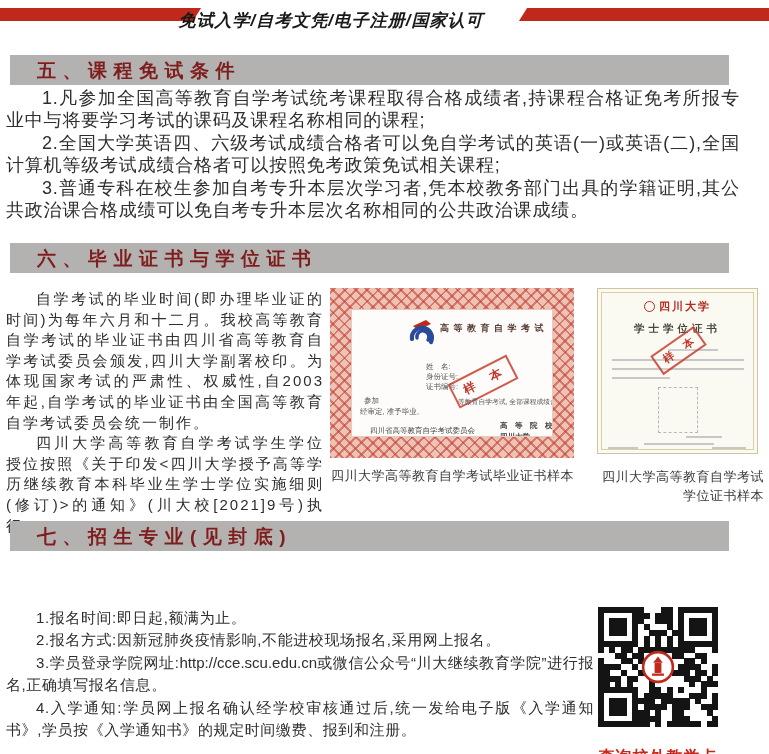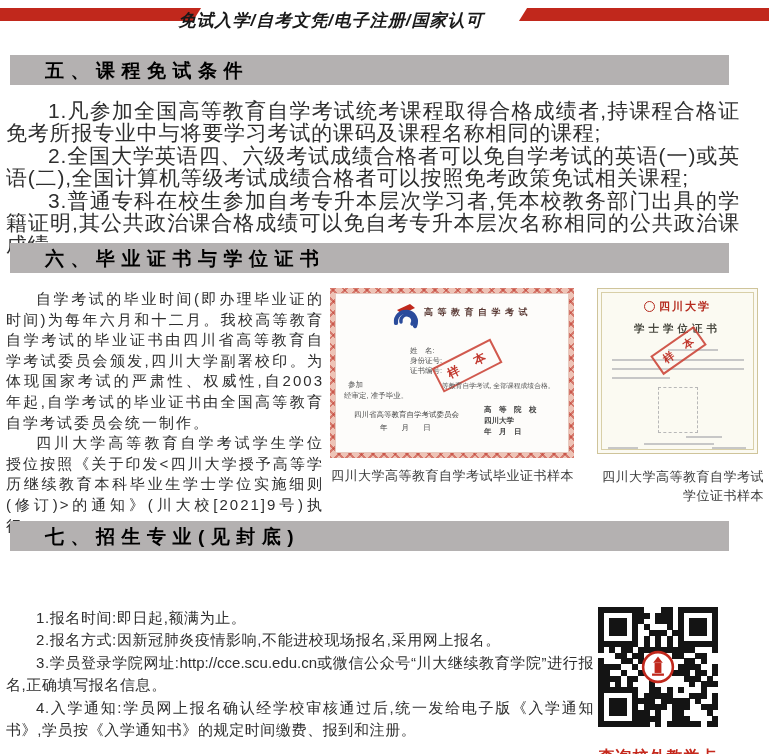--- a/index.html
+++ b/index.html
@@ -8,34 +8,34 @@
 
   
   .banner-bar{position:absolute;left:0;top:8px;width:769px;height:13px;background:#c1281c;}
   .banner-notch{position:absolute;left:197px;top:8px;width:326px;height:13px;background:#fff;
                 transform:skewX(-32deg);}
   .banner-text{position:absolute;left:0;top:9px;width:662px;text-align:center;
                font-size:17px;font-weight:bold;font-style:italic;color:#191919;letter-spacing:1px;}
 
   
   .gbar{position:absolute;left:10px;width:719px;height:30px;background:#b4b1b1;}
-  .gbar span{display:block;padding-left:35px;line-height:31px;font-size:19px;font-weight:bold;
-             color:#000000;letter-spacing:6.5px;}
+  .gbar span{display:block;padding-left:27px;line-height:31px;font-size:19px;font-weight:bold;
+             color:#7f1d1d;letter-spacing:6.5px;}
   #bar5{top:55px;} #bar6{top:243px;} #bar7{top:521px;} #bar8{top:563px;}
 
   
   .flow{position:absolute;color:#2e2e2e;text-align:justify;}
   .flow p{margin:0;text-indent:2em;}
-  #s5-body{left:6px;top:100px;width:734px;font-size:21px;line-height:22.4px;letter-spacing:0.8px;}
+  #s5-body{left:6px;top:87px;width:734px;font-size:18px;line-height:22.4px;letter-spacing:0.8px;}
   #s6-left{left:6px;top:289px;width:318px;font-size:15px;line-height:20.6px;letter-spacing:2px;}
   #s8-body{left:6px;top:607px;width:588px;font-size:15px;line-height:22.4px;letter-spacing:0.6px;}
 
   
   #cert1{position:absolute;left:330px;top:288px;width:244px;height:170px;box-sizing:border-box;
-         padding:5px;
+         padding:21px;
          background:
            repeating-linear-gradient(45deg, rgba(193,60,48,.55) 0 2px, rgba(193,60,48,0) 2px 8px),
            repeating-linear-gradient(-45deg, rgba(193,60,48,.55) 0 2px, rgba(193,60,48,0) 2px 8px),
            #eec3b6;}
   .cert1-in{position:relative;width:100%;height:100%;background:#fdfcfa;border:1px solid #e6c9bf;
             box-sizing:border-box;overflow:hidden;}
   .cert1-in div{position:absolute;white-space:nowrap;}
   .c1-org{left:88px;top:12px;font-size:9px;font-weight:bold;letter-spacing:4.5px;color:#5a3a35;}
   .c1-title{left:84px;top:25px;font-size:16px;font-weight:bold;letter-spacing:9px;color:#1c1c1c;}
   .c1-swoosh{left:54px;top:8px;width:30px;height:30px;}

